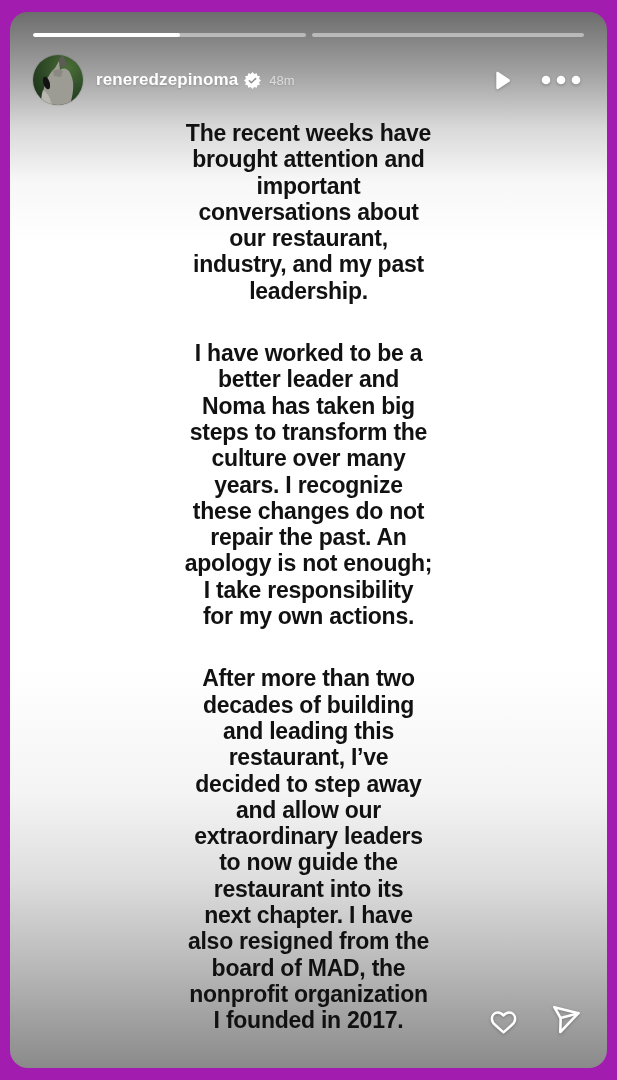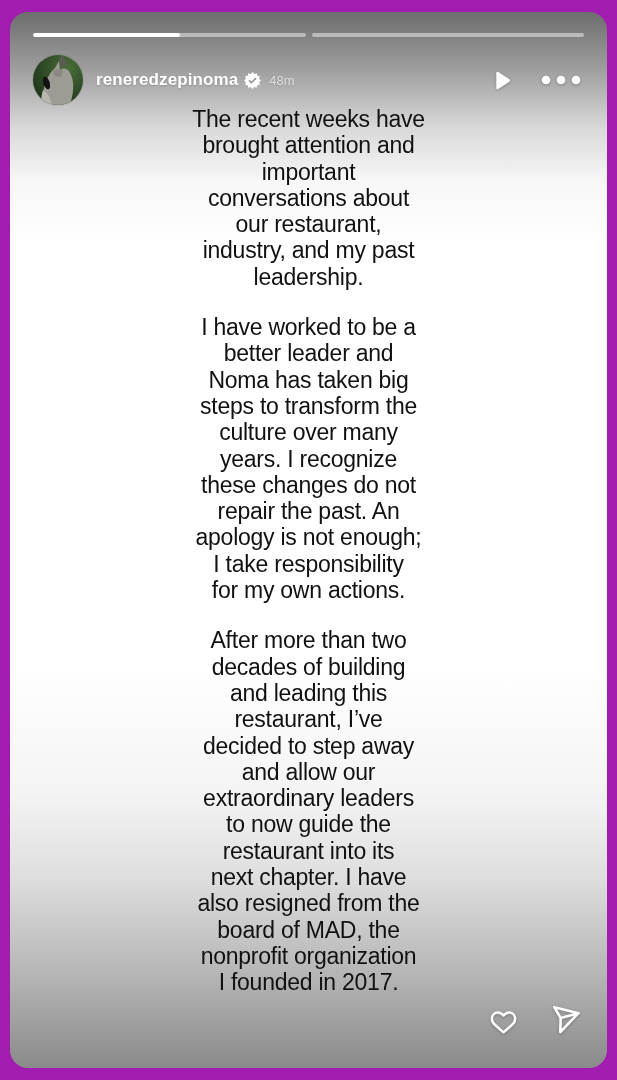--- a/index.html
+++ b/index.html
@@ -102,32 +102,32 @@
     cursor: pointer;
     display: flex;
     align-items: center;
     filter: drop-shadow(0 1px 1.5px rgba(0,0,0,0.25));
   }
   .play-btn { margin-right: 27px; }
 
   
   .story-text {
     position: absolute;
-    top: 94px;
+    top: 108px;
     left: 0;
     right: 0;
     text-align: center;
     color: #111111;
     font-size: 23px;
     line-height: 26.3px;
-    font-weight: 400;
+    font-weight: 700;
     letter-spacing: -0.25px;
   }
   .story-paragraph { white-space: pre-line; }
-  .story-paragraph + .story-paragraph { margin-top: 24px; }
+  .story-paragraph + .story-paragraph { margin-top: 36px; }
 
   
   .bottom-actions {
     position: absolute;
     right: 27px;
     bottom: 30px;
     display: flex;
     align-items: center;
     gap: 28px;
   }

